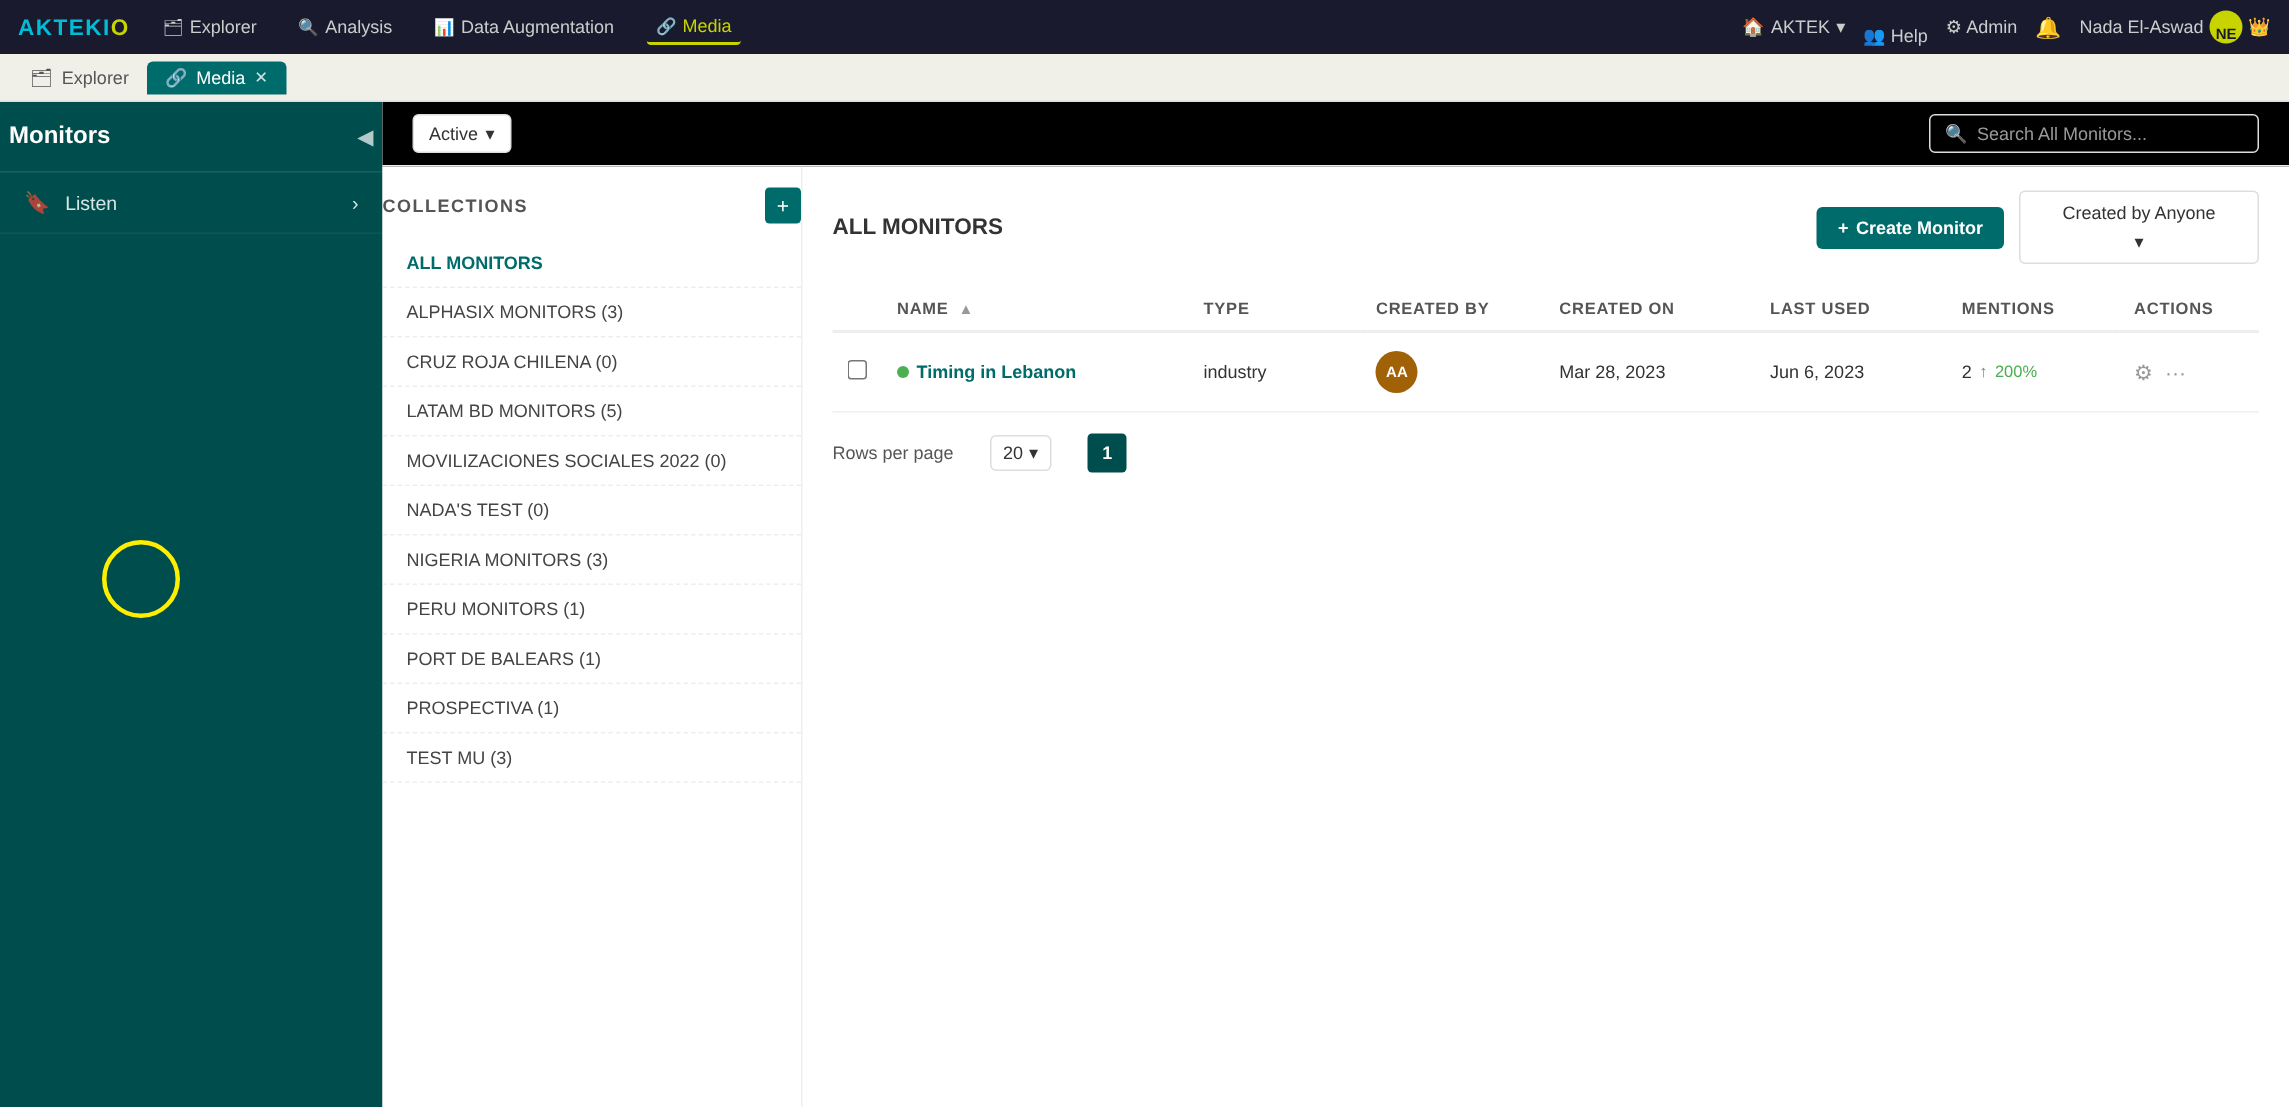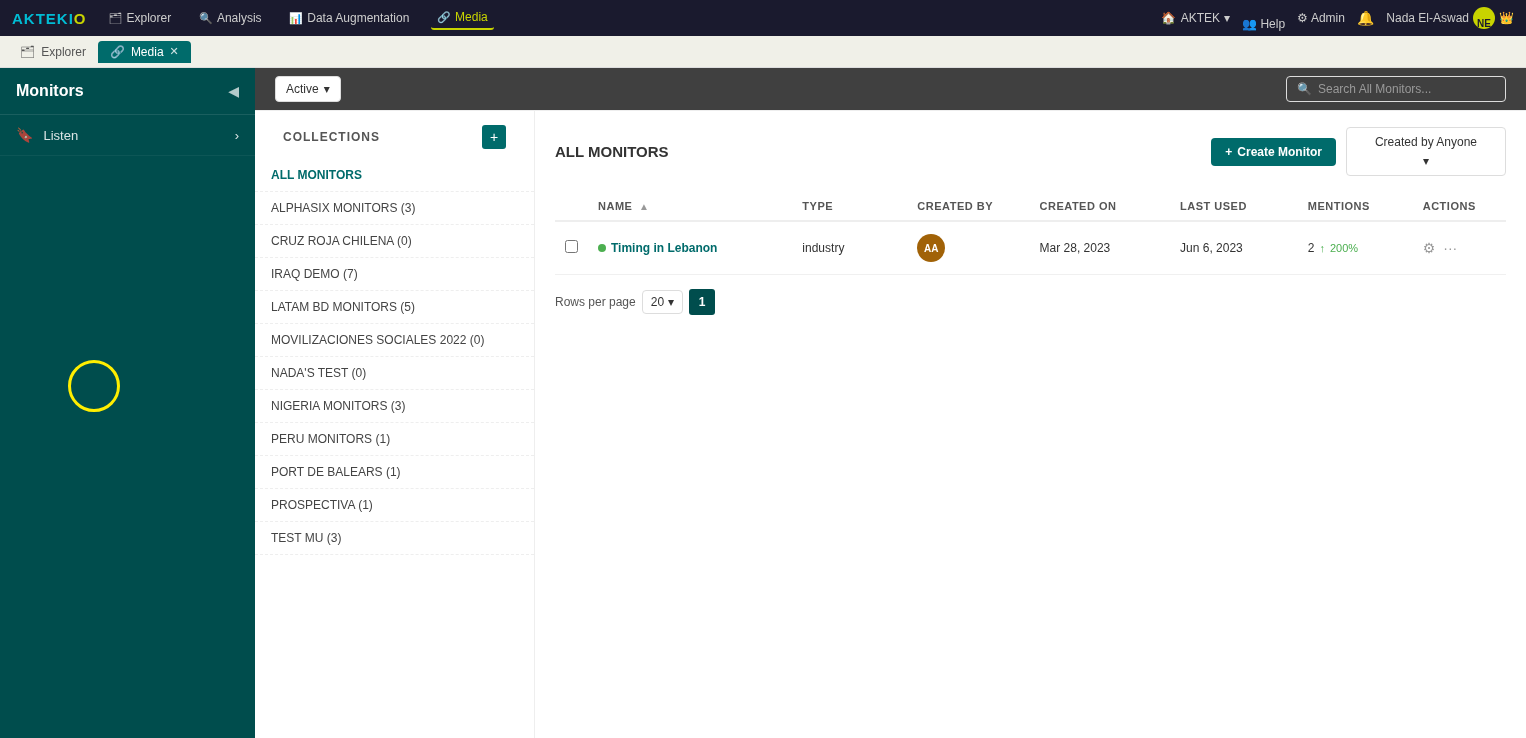--- a/index.html
+++ b/index.html
@@ -96,21 +96,21 @@
       width: 255px;
       background: #004d4d;
       display: flex;
       flex-direction: column;
       flex-shrink: 0;
     }
     .sidebar-header {
       display: flex;
       align-items: center;
       justify-content: space-between;
-      padding: 14px 16px;
+      padding: 14px 6px;
       border-bottom: 1px solid rgba(255,255,255,0.1);
     }
     .sidebar-title {
       color: white;
       font-size: 16px;
       font-weight: bold;
     }
     .sidebar-collapse-btn {
       color: rgba(255,255,255,0.7);
       cursor: pointer;
@@ -153,21 +153,21 @@
       flex-direction: column;
       background: white;
     }
 
     
     .content-topbar {
       display: flex;
       align-items: center;
       justify-content: space-between;
       padding: 8px 20px;
-      background: #404040;
+      background: #000000;
       border-bottom: 1px solid #eee;
     }
     .active-filter-btn {
       display: flex; align-items: center; gap: 5px;
       background: white;
       border: 1px solid #ddd;
       border-radius: 4px;
       padding: 5px 10px;
       font-size: 12px;
       color: #333;
@@ -195,21 +195,21 @@
       width: 280px;
       border-right: 1px solid #eee;
       display: flex;
       flex-direction: column;
       overflow: hidden;
     }
     .collections-header {
       display: flex;
       align-items: center;
       justify-content: space-between;
-      padding: 14px 28px 10px;
+      padding: 14px 0 10px;
     }
     .collections-title {
       font-size: 12px;
       font-weight: bold;
       color: #555;
       letter-spacing: 1px;
     }
     .add-collection-btn {
       width: 24px; height: 24px;
       background: #006b6b;
@@ -321,21 +321,21 @@
     }
     .mentions-cell { display: flex; align-items: center; gap: 5px; }
     .trend-up { color: #4caf50; font-size: 11px; }
     .actions-cell { display: flex; align-items: center; gap: 8px; }
     .action-icon { color: #999; cursor: pointer; font-size: 14px; }
 
     
     .pagination-row {
       display: flex;
       align-items: center;
-      gap: 6px;
+      gap: 24px;
       margin-top: 14px;
     }
     .rows-per-page-label { font-size: 12px; color: #555; }
     .rows-select {
       display: flex; align-items: center; gap: 4px;
       border: 1px solid #ddd;
       border-radius: 4px;
       padding: 4px 8px;
       font-size: 12px;
       color: #333;
@@ -470,23 +470,20 @@
         </div>
         <div class="collections-list">
           <div class="collection-item active">
             <span>ALL MONITORS</span>
           </div>
           <div class="collection-item">
             <span>ALPHASIX MONITORS  (3)</span>
           </div>
           <div class="collection-item">
             <span>CRUZ ROJA CHILENA  (0)</span>
-          </div>
-          <div class="collection-item">
-            <span>IRAQ DEMO  (7)</span>
           </div>
           <div class="collection-item">
             <span>LATAM BD MONITORS  (5)</span>
           </div>
           <div class="collection-item">
             <span>MOVILIZACIONES SOCIALES 2022  (0)</span>
           </div>
           <div class="collection-item">
             <span>NADA'S TEST  (0)</span>
           </div>

